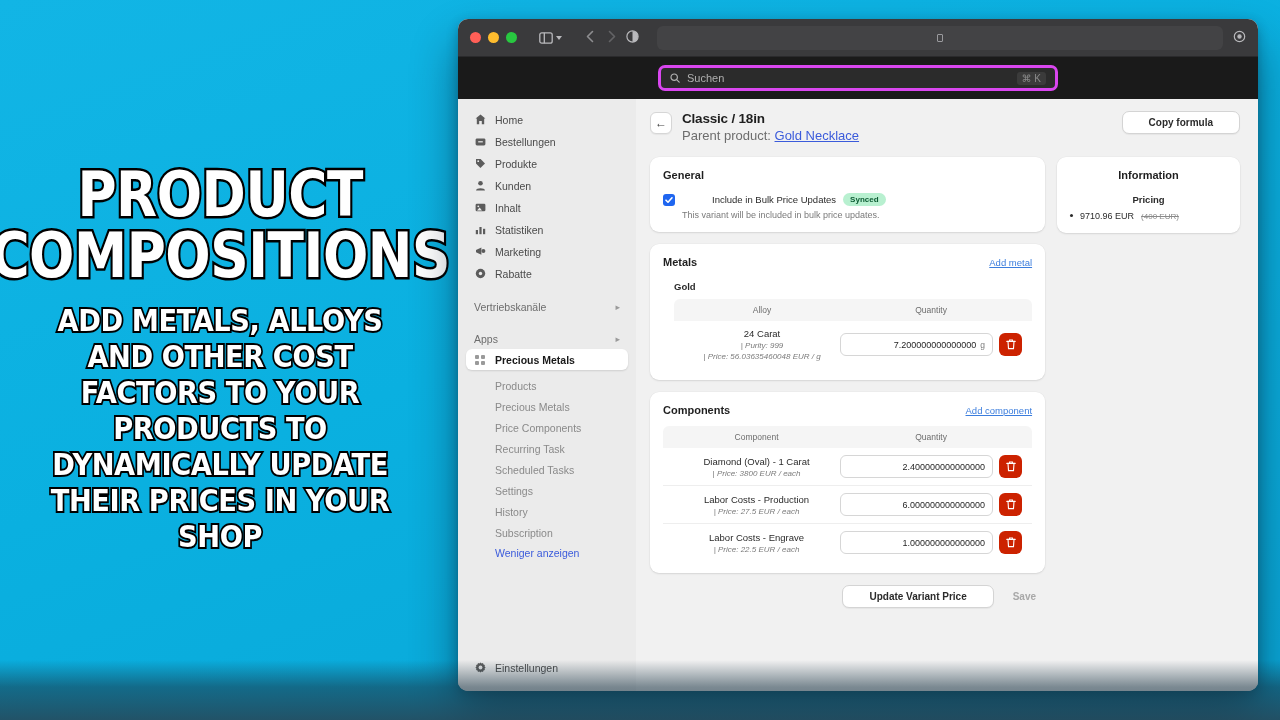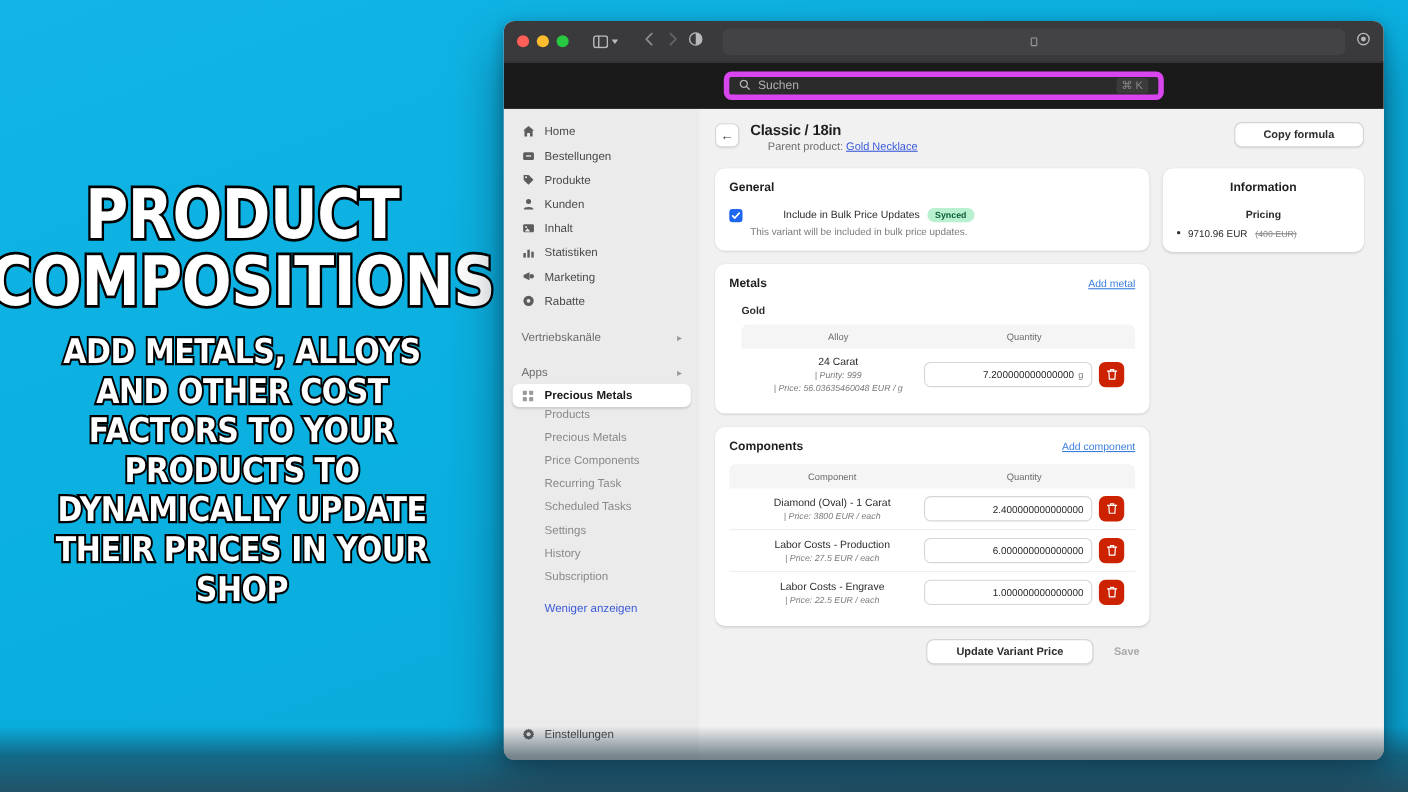--- a/index.html
+++ b/index.html
@@ -69,21 +69,21 @@
   }
   .urlbar .lock { width: 6px; height: 8px; border: 1.5px solid #9a9a9d; border-radius: 1px; }
   .tb-right { display: flex; align-items: center; gap: 14px; color: #b9b9bc; }
 
   
   .appbar {
     height: 42px; background: #1a1a1a; display: flex; align-items: center;
     justify-content: center; position: relative;
   }
   .searchbox {
-    width: 400px; height: 26px; background: #2b2b2b; border: 5px solid #d946ef;
+    width: 400px; height: 26px; background: #2b2b2b; border: 3px solid #d946ef;
     border-radius: 7px; display: flex; align-items: center; padding: 0 9px; gap: 7px;
   }
   .searchbox .ph { color: #b0b0b0; font-size: 11px; flex: 1; }
   .kbd { color: #8a8a8a; font-size: 10px; background: #3b3b3b; border-radius: 3px; padding: 1px 5px; }
 
   
   .appbody { display: flex; height: 592px; background: #f1f1f1; }
 
   
   .side {
@@ -97,41 +97,41 @@
   }
   .nav-item.active { background: #fff; color: #1a1a1a; font-weight: 700; box-shadow: 0 1px 2px rgba(0,0,0,.12); }
   .nav-ico { width: 12px; height: 12px; flex: none; color: #5c5c5c; display:flex; align-items:center; justify-content:center;}
   .grp {
     display: flex; align-items: center; justify-content: space-between;
     padding: 0 8px; height: 20px; color: #6d6d6d; font-size: 10.5px;
     margin-top: 12px;
   }
   .chev { color: #9a9a9a; font-size: 9px; }
   .sub-item {
-    padding: 0 8px 0 29px; height: 21px; display: flex; align-items: flex-start;
+    padding: 0 8px 0 29px; height: 21px; display: flex; align-items: flex-end;
     color: #8a8a8a; font-size: 10.5px; border-radius: 6px;
   }
   .more-link { padding: 0 8px 0 29px; height: 21px; display: flex; align-items: center;
     color: #3b5bdb; font-size: 10.5px; margin-top: 3px; }
   .side-spacer { flex: 1; }
   .side-bottom { padding-bottom: 12px; }
 
   
   .main { flex: 1; background: #f1f1f1; padding: 12px 18px 0 14px; overflow: hidden; }
 
   .page-head { display: flex; align-items: flex-start; gap: 10px; margin-bottom: 14px; }
   .backbtn {
     width: 22px; height: 22px; border: 1px solid #d6d6d6; background: #fff;
     border-radius: 6px; display: flex; align-items: center; justify-content: center;
     color: #3d3d3d; font-size: 12px; box-shadow: 0 1px 1px rgba(0,0,0,.05); flex: none;
     margin-top: 1px;
   }
   .ph-text { flex: 1; }
   .ptitle { font-size: 13.5px; font-weight: 700; color: #1f1f1f; letter-spacing: -0.2px; }
-  .psub { font-size: 10px; color: #6d6d6d; margin-top: 2px; margin-left: 16px; }
+  .psub { font-size: 13px; color: #6d6d6d; margin-top: 2px; }
   .psub a { color: #3b5bdb; text-decoration: underline; }
   .btn {
     border: 1px solid #d4d4d4; background: #fff; border-radius: 7px;
     font-size: 10px; color: #2b2b2b; padding: 5px 26px; font-weight: 600;
     box-shadow: 0 1px 1px rgba(0,0,0,.05); white-space: nowrap;
   }
 
   .cols { display: flex; gap: 12px; align-items: flex-start; }
   .col-l { width: 406px; }
   .col-r { width: 188px; text-align: center; }

